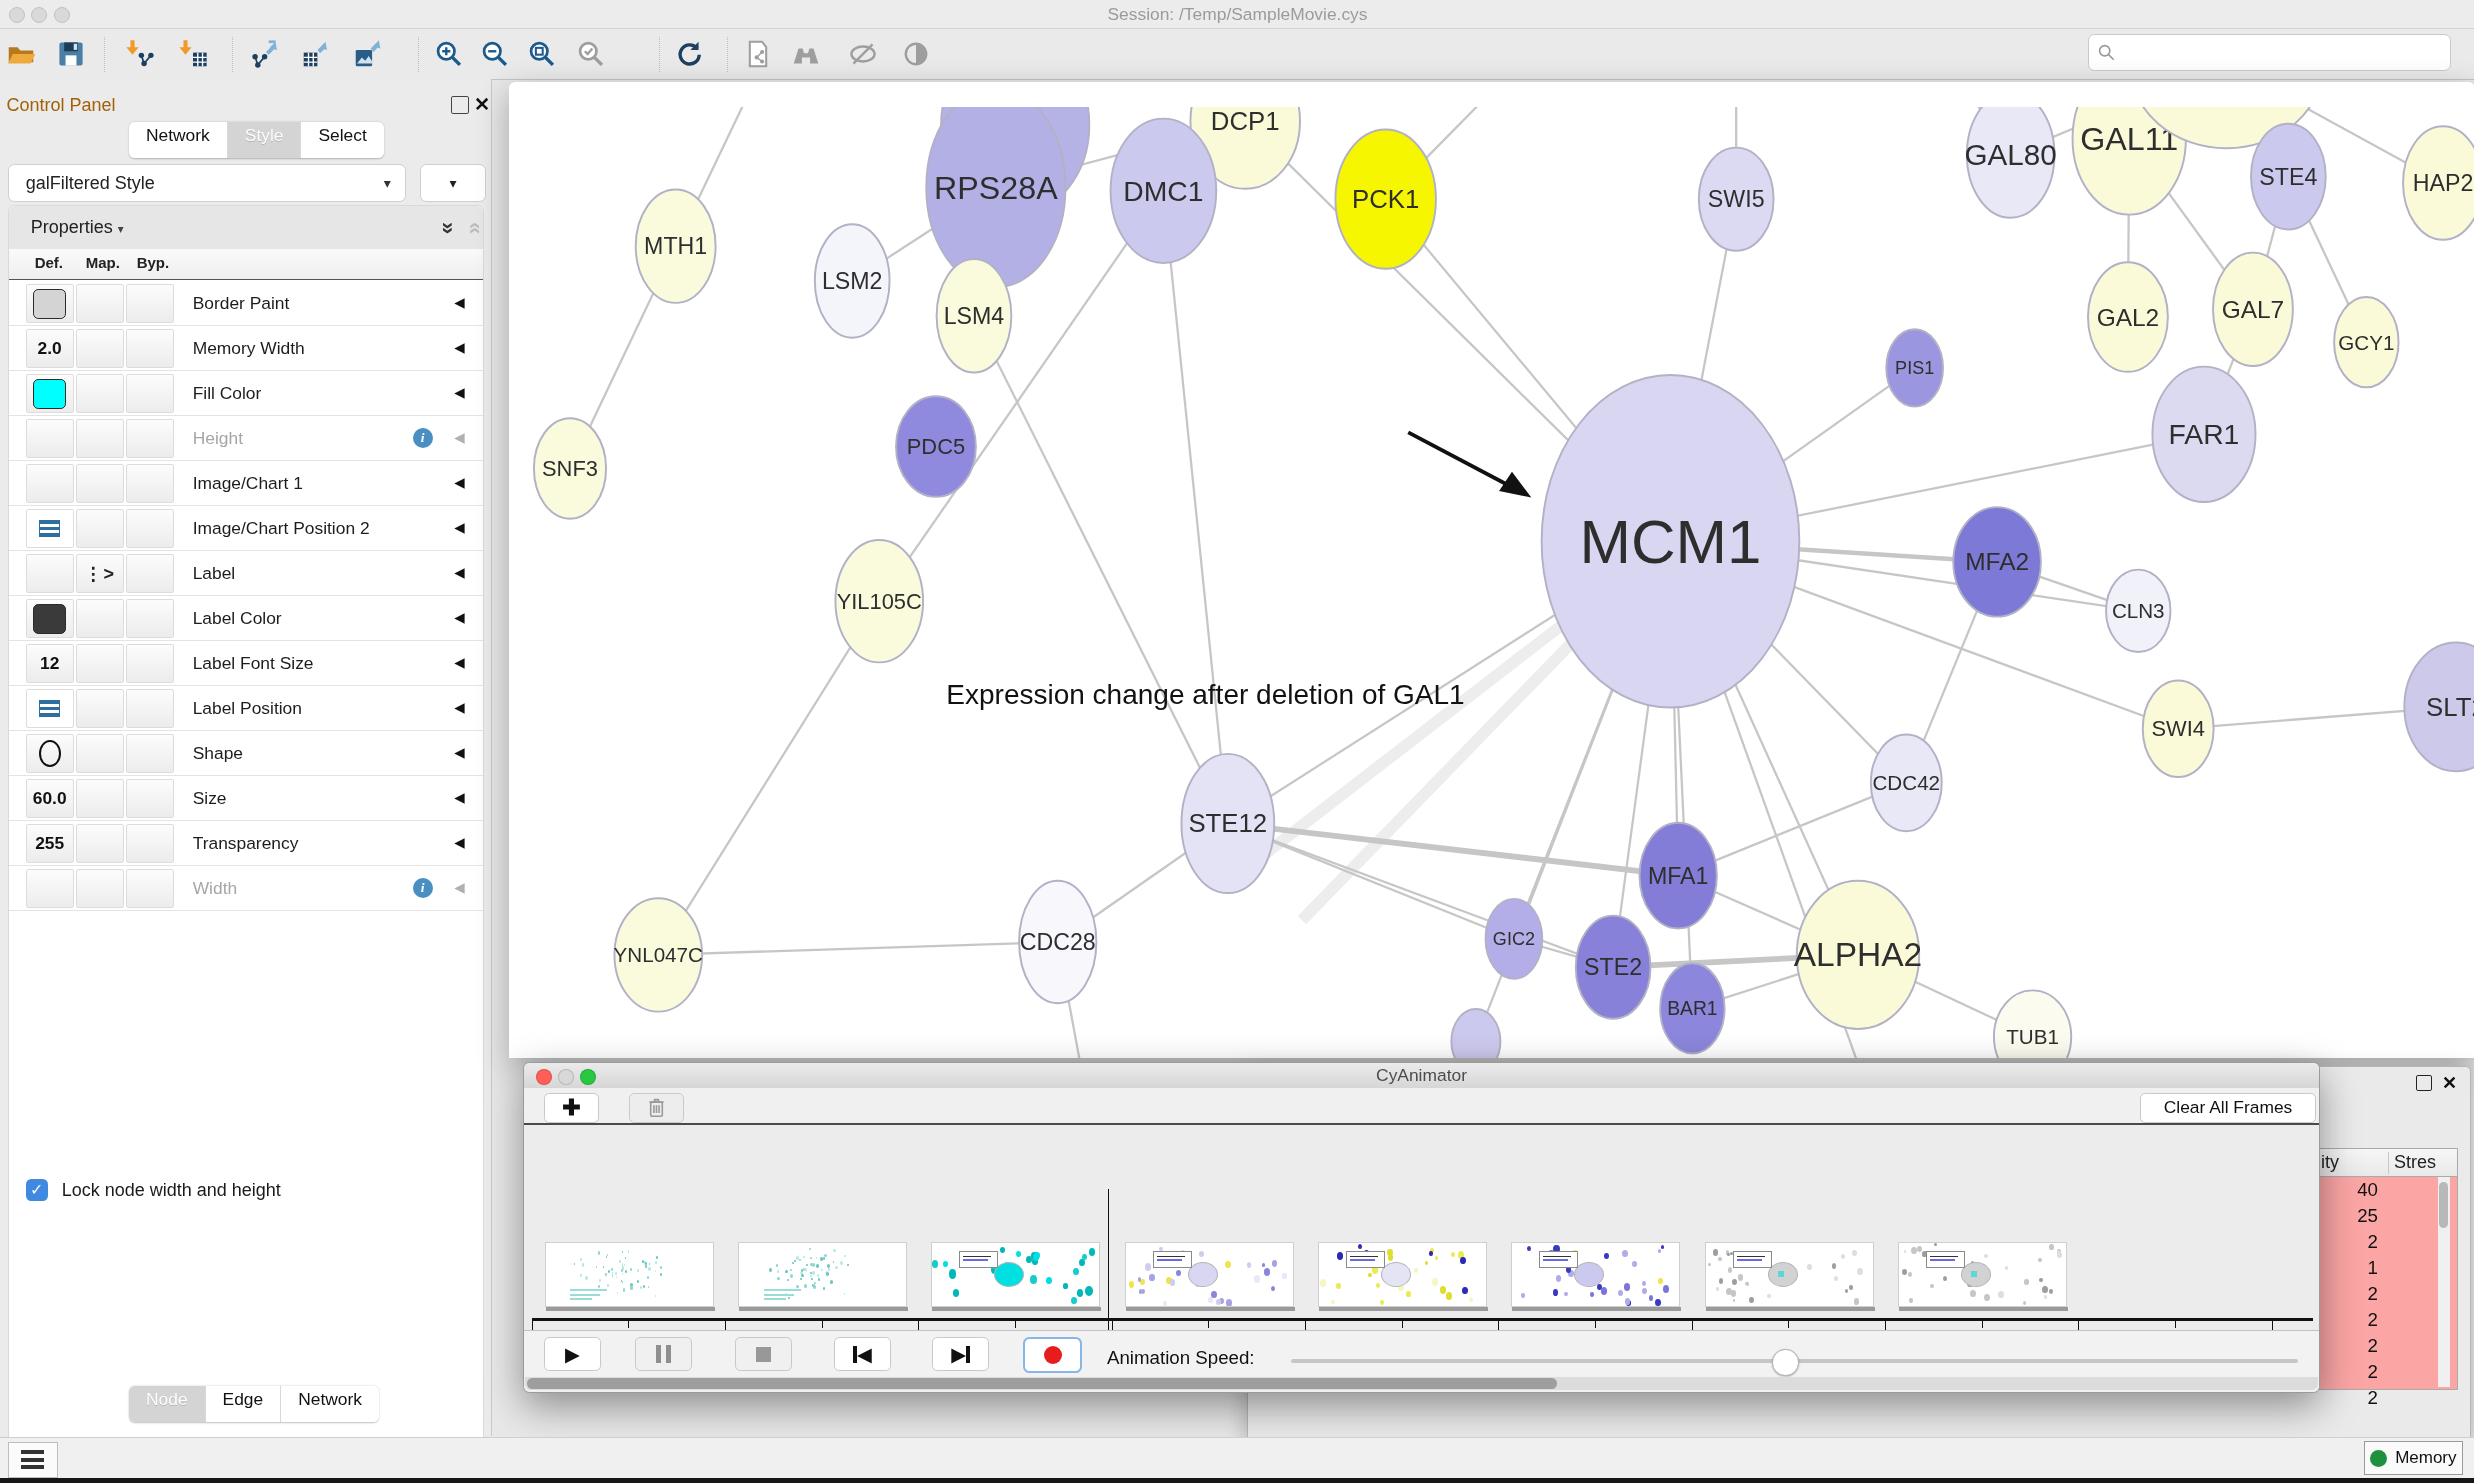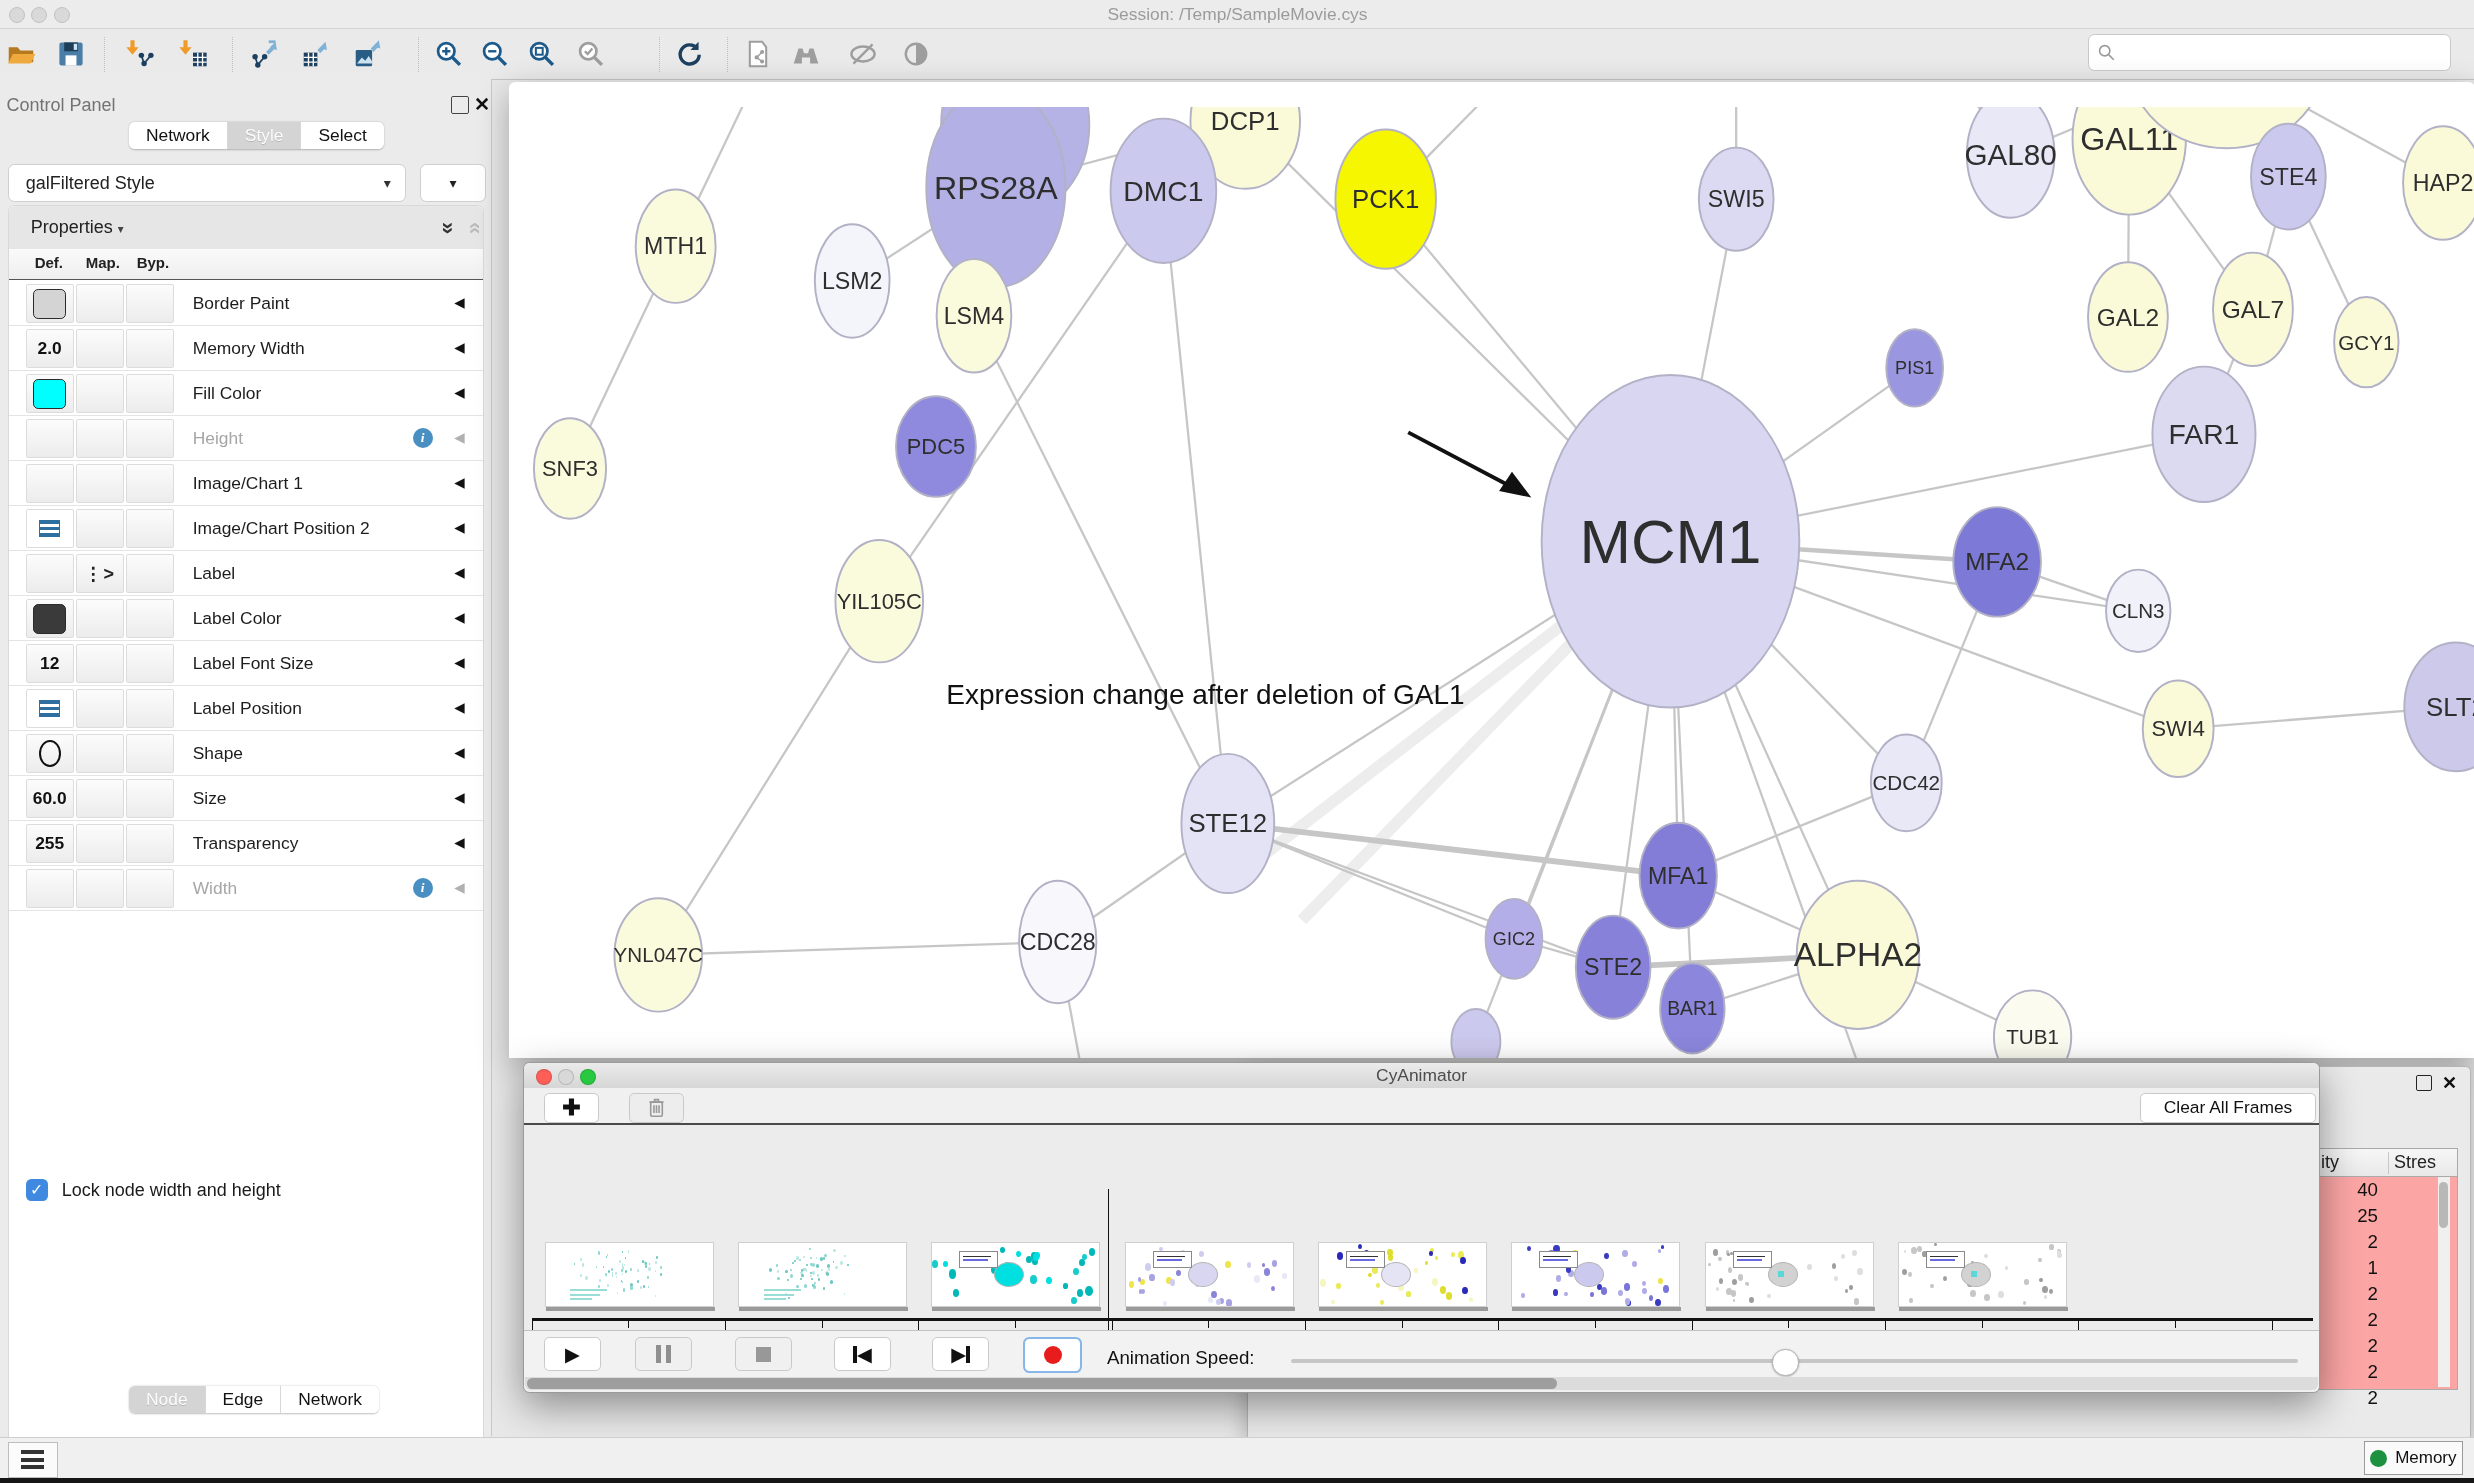--- a/index.html
+++ b/index.html
@@ -13,25 +13,25 @@
   #app-lights{left:9px;top:7px;}
   #app-lights .light{background:#d9d9d9;border:0.6px solid #c2c2c2;margin-right:6.4px;}
   #toolbar{left:0;top:29px;width:2475px;height:50px;background:#eaeaea;border-bottom:0.6px solid #c4c4c4;}
   .tb-icon{top:9px;width:32px;height:32px;display:flex;align-items:center;justify-content:center;cursor:default;}
   .tb-sep{top:7.7px;width:0;height:35px;border-left:1.3px dotted #bdbdbd;}
   #search-box{left:2088px;top:5.2px;width:361px;height:35px;background:#fff;border:0.6px solid #c9c9c9;border-radius:6.4px;display:flex;align-items:center;}
   #search-box svg{margin-left:7.7px;}
   #search-box input{border:none;outline:none;font-size:17px;flex:1;margin-left:5.2px;background:transparent;font-family:"Liberation Sans",sans-serif;}
   
   #control-panel{left:0;top:79px;width:491px;height:1357px;background:#ebebeb;border-right:0.6px solid #c9c9c9;}
-  #cp-title{left:6.4px;top:15.5px;font-size:18px;color:#737373;}
+  #cp-title{left:6.4px;top:15.5px;font-size:18px;color:#a16207;}
   #cp-float{left:451px;top:17px;width:15.5px;height:15.5px;border:1.9px solid #444;border-radius:1.9px;}
   #cp-close{left:474px;top:14px;font-size:19.3px;font-weight:bold;color:#111;}
   .seg-group{display:flex;border-radius:5.8px;overflow:hidden;box-shadow:0 0.6px 1.9px rgba(0,0,0,.25);}
-  .seg{padding:0 17px;height:27px;line-height:27px;font-size:17.4px;background:#fff;color:#111;border-right:0.6px solid #d8d8d8;}
+  .seg{padding:0 17px;height:36px;line-height:27px;font-size:17.4px;background:#fff;color:#111;border-right:0.6px solid #d8d8d8;}
   .seg:last-child{border-right:none;}
   .seg.sel{background:#d4d4d4;color:#fdfdfd;text-shadow:0 0.6px 0.6px rgba(0,0,0,.15);}
   #cp-tabs{left:129px;top:43px;}
   #style-combo{left:7.7px;top:85px;width:396px;height:36px;background:#fff;border:0.6px solid #cfcfcf;border-radius:6.4px;font-size:18px;line-height:36px;}
   #style-combo .val{margin-left:17px;}
   #style-combo .arr{position:absolute;right:14px;top:0;font-size:14px;color:#333;}
   #style-menu-btn{left:420px;top:85px;width:64px;height:36px;background:#fff;border:0.6px solid #cfcfcf;border-radius:6.4px;text-align:center;line-height:36px;font-size:14px;}
   #props-card{left:7.7px;top:126px;width:474px;height:1245px;background:#fff;border:0.6px solid #d9d9d9;border-radius:6.4px;}
   #props-header{left:0;top:0;width:100%;height:43px;background:#e6e6e6;border-radius:6.4px 6.4px 0 0;border-bottom:0.6px solid #d2d2d2;}
   #props-header .lbl{margin-left:22px;font-size:18px;line-height:43px;color:#222;display:inline-block;}

